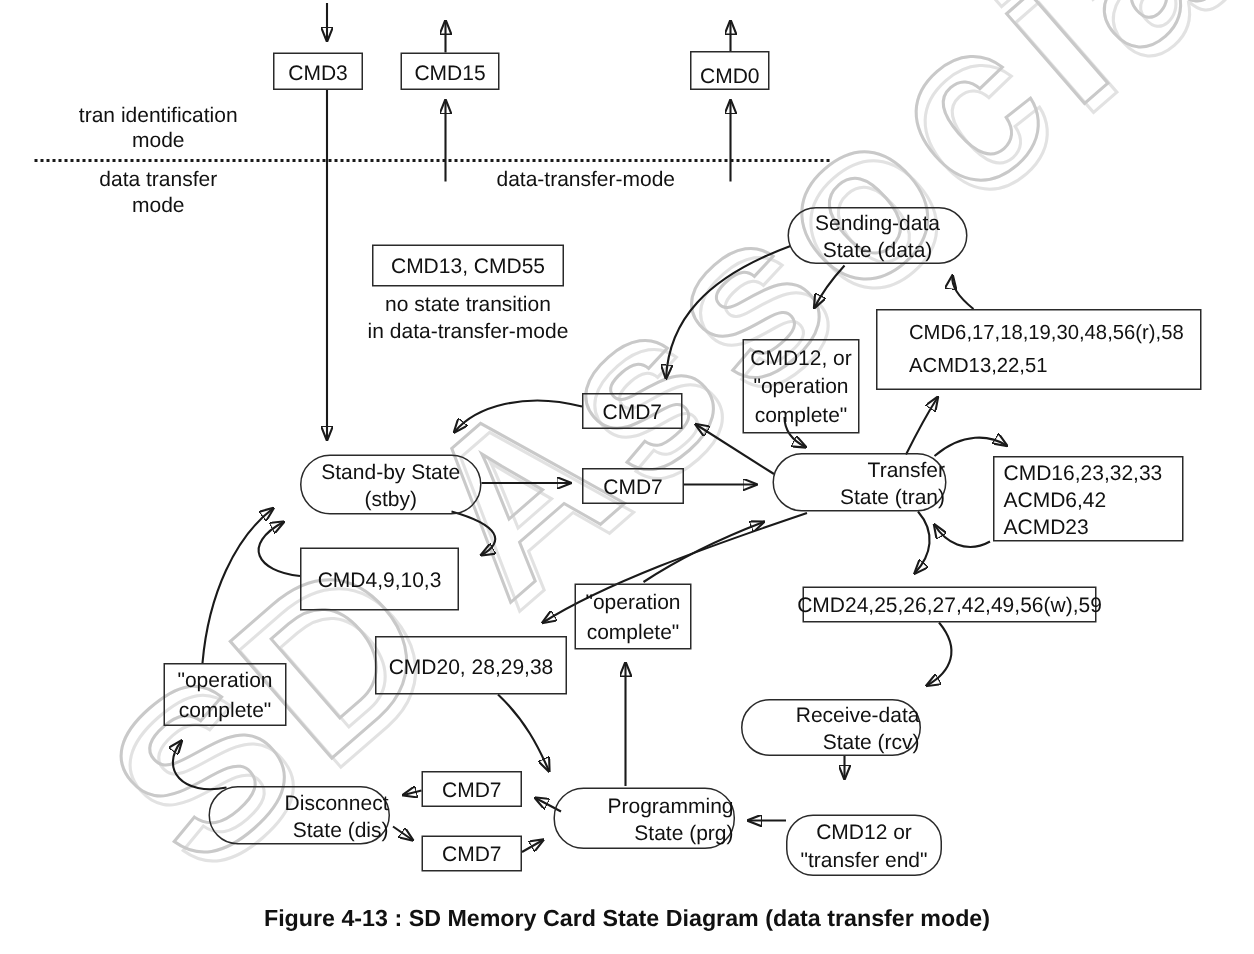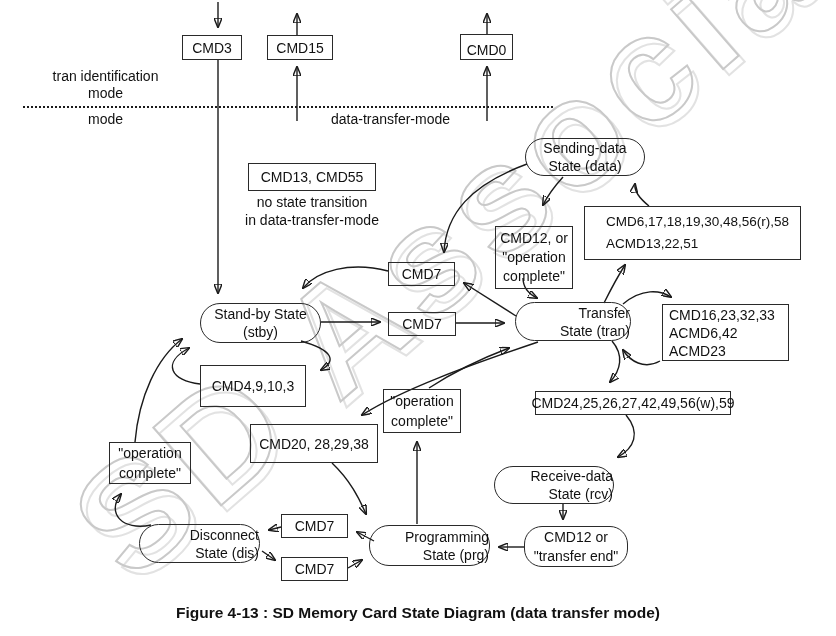--- a/index.html
+++ b/index.html
@@ -86,20 +86,21 @@
   <path d="M200 384 C171 381 161 363 189 348" marker-end="url(#ah)"></path>
 </svg>
 
 <div class="divider abs" style="left:23px;top:106px;width:530px;"></div>
 
 <div class="lbl abs" style="left:28px;top:68px;width:155px;">
   <div>tran identification</div>
   <div>mode</div>
 </div>
 <div class="lbl abs" style="left:28px;top:111px;width:155px;">
+  <div>data transfer</div>
   <div>mode</div>
 </div>
 <div class="lbl abs" style="left:303px;top:111px;width:175px;">
   <div>data-transfer-mode</div>
 </div>
 
 <div class="box abs" style="left:182px;top:35px;width:60px;height:25px;">
     <span>CMD3</span>
   </div>
 <div class="box abs" style="left:267px;top:35px;width:66px;height:25px;">
@@ -178,18 +179,18 @@
 <div class="box abs" style="left:109px;top:442px;width:82px;height:42px;line-height:20px;">
   <div>"operation</div>
   <div>complete"</div>
 </div>
 <div class="box abs" style="left:281px;top:514px;width:67px;height:24px;">
     <span>CMD7</span>
   </div>
 <div class="box abs" style="left:281px;top:557px;width:67px;height:24px;">
     <span>CMD7</span>
   </div>
-<div class="box abs" style="left:524px;top:526px;width:104px;height:41px;line-height:19px;border-radius:18px;">
+<div class="box abs" style="left:524px;top:543px;width:104px;height:41px;line-height:19px;border-radius:18px;">
   <div>CMD12 or</div>
   <div>"transfer end"</div>
 </div>
 
 <div class="caption abs" style="left:0;top:604px;">Figure 4-13 : SD Memory Card State Diagram (data transfer mode)</div>
 
 </body></html>

